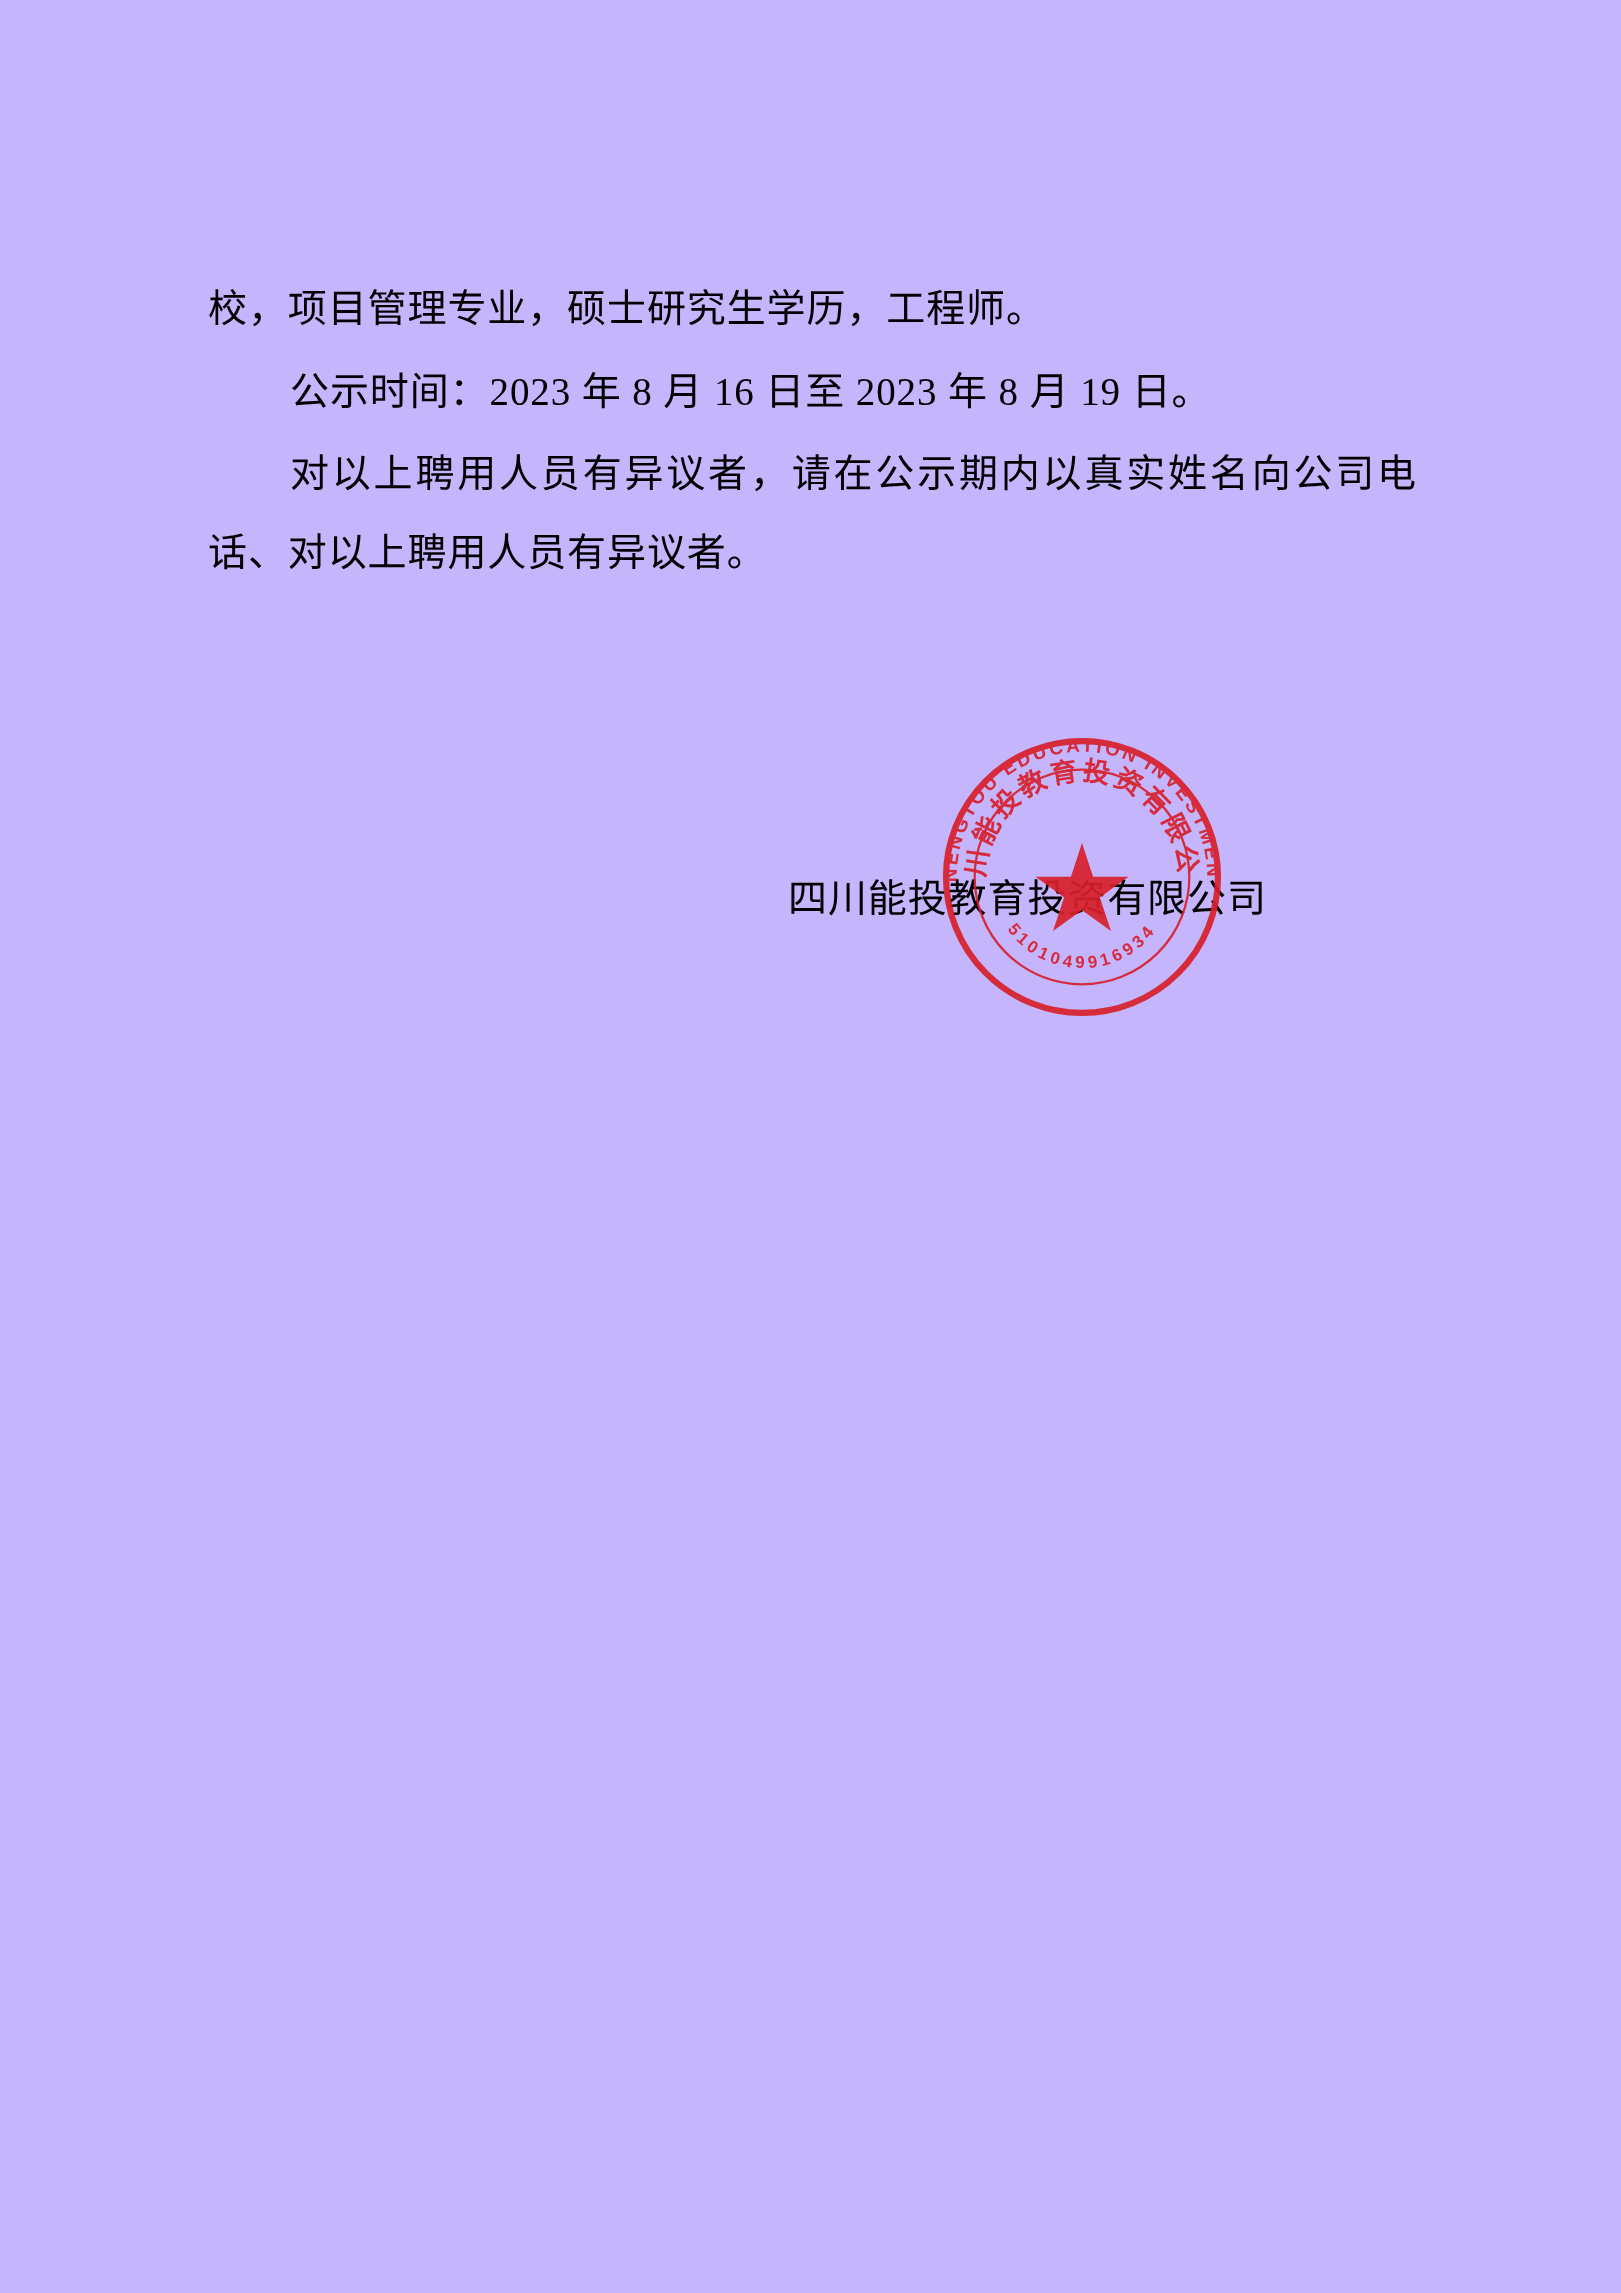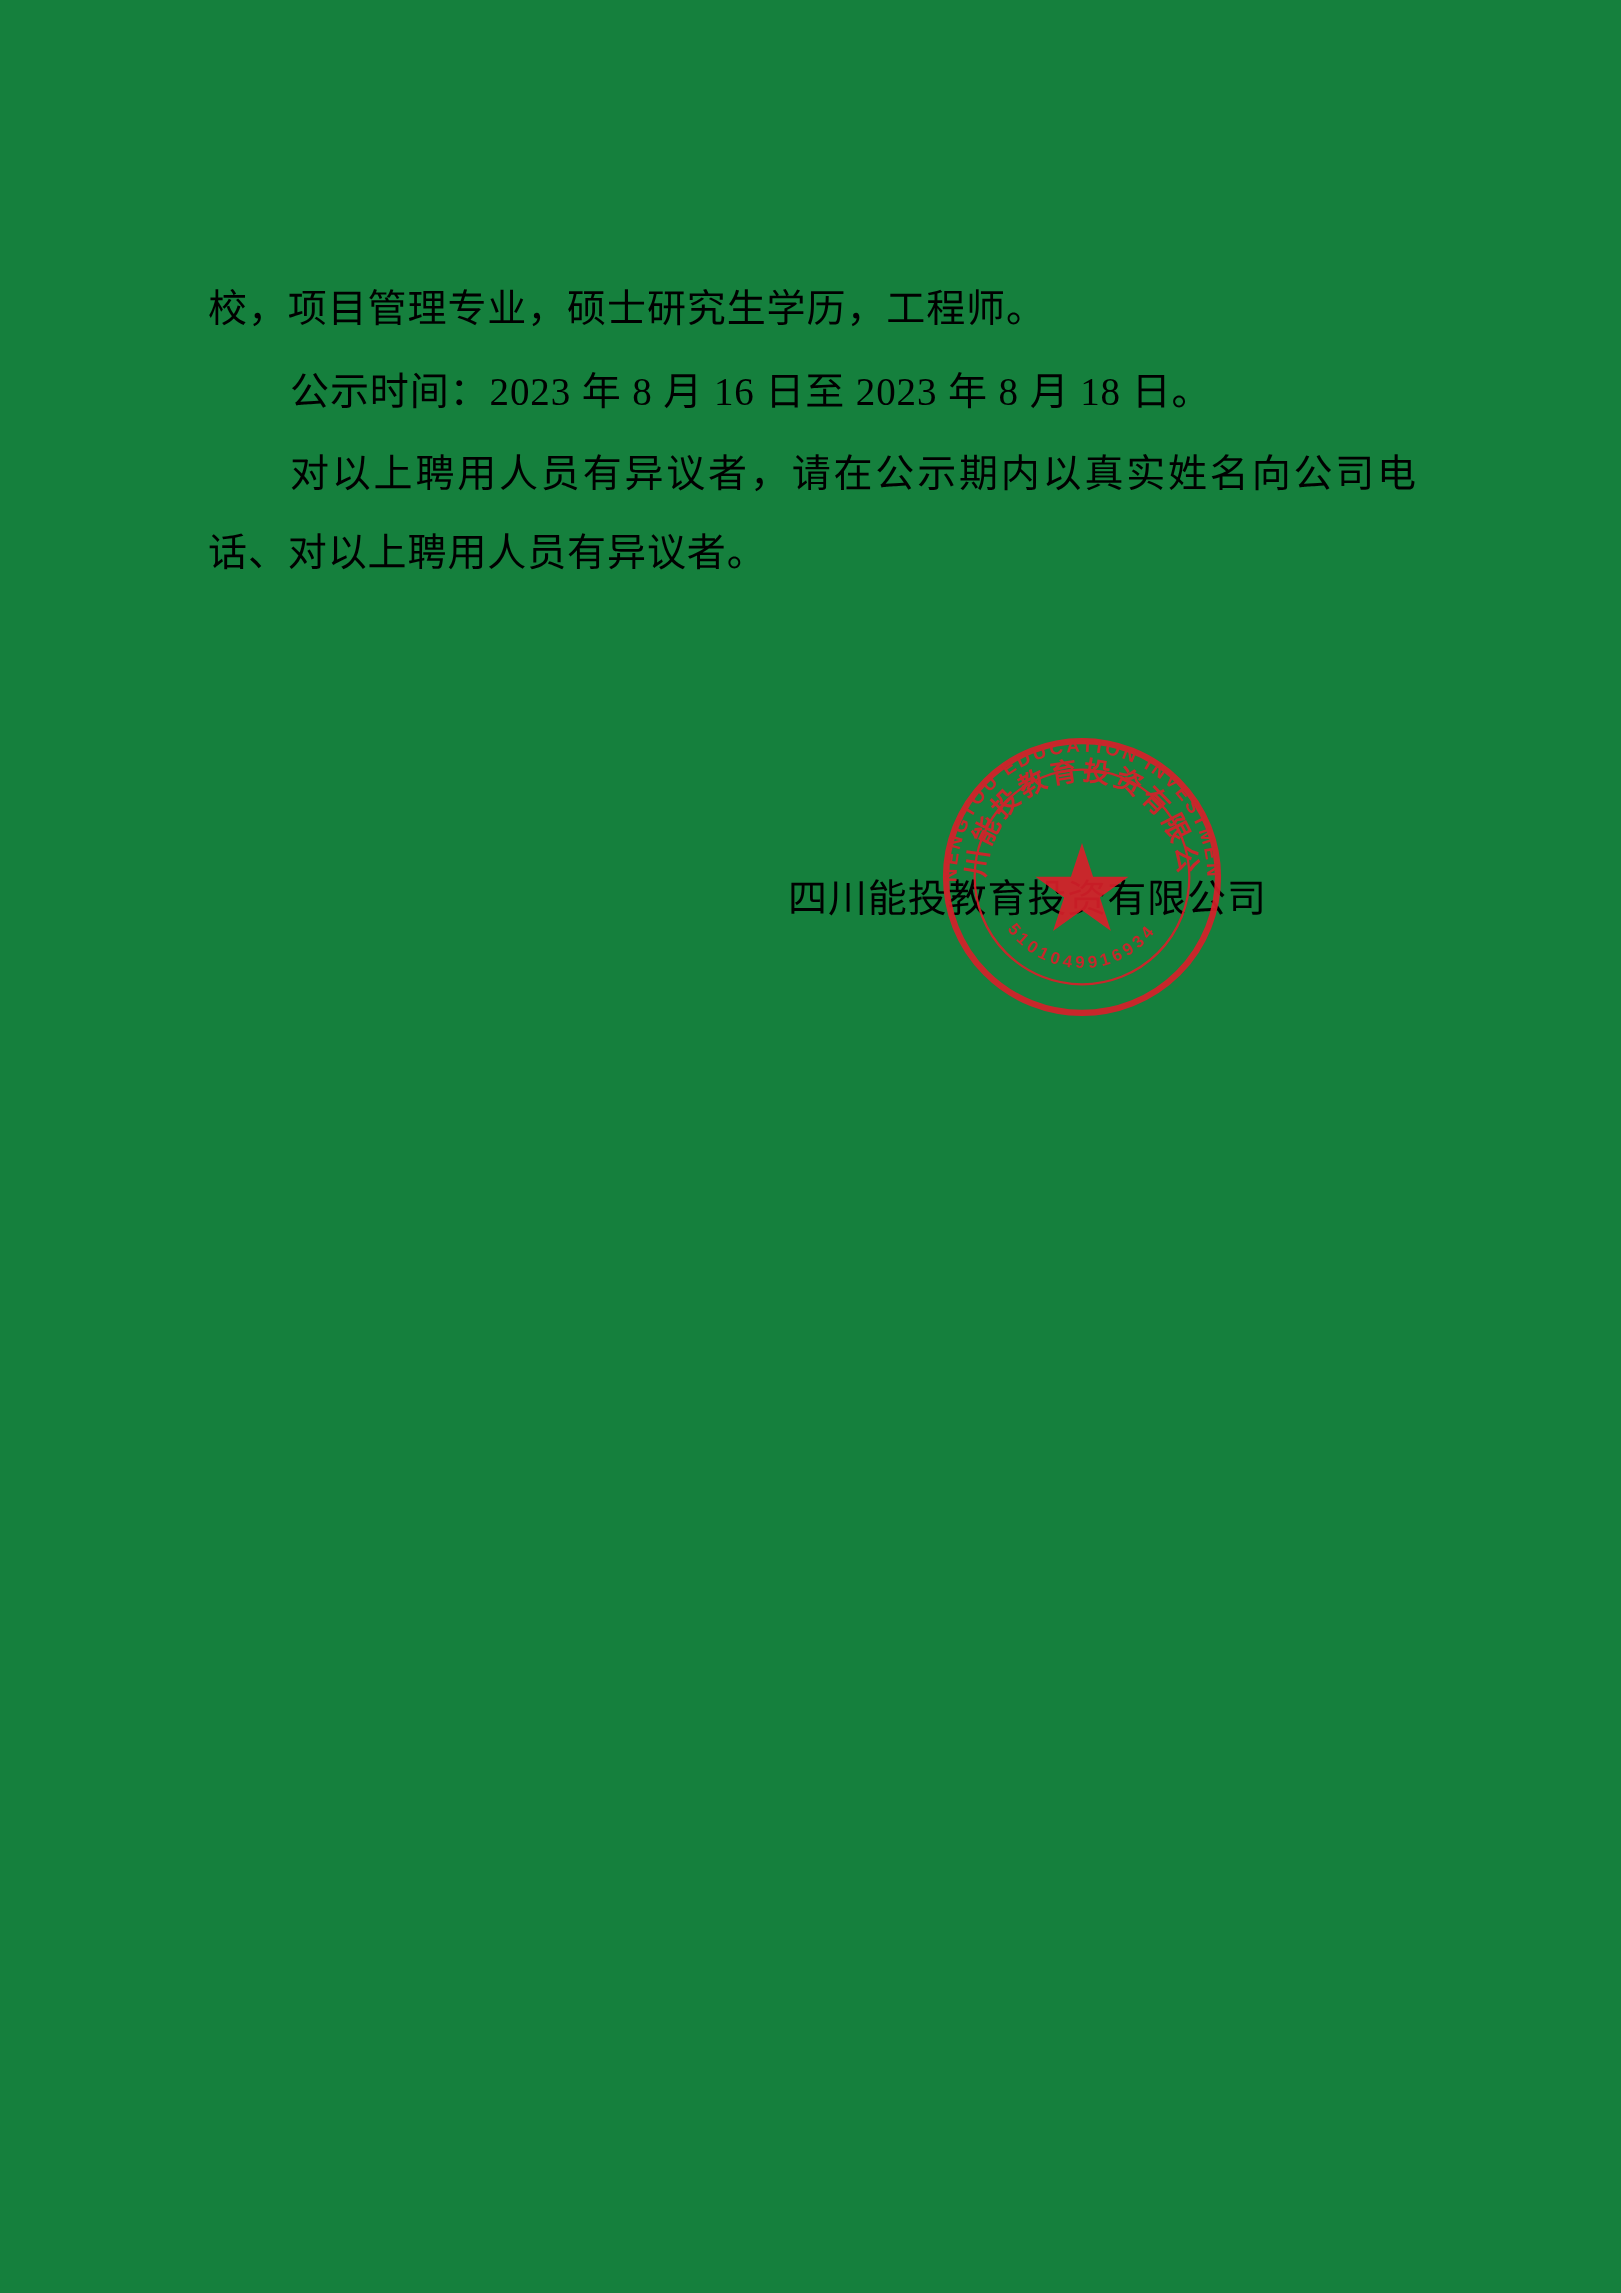--- a/index.html
+++ b/index.html
@@ -15,21 +15,21 @@
     color: #000000;
     overflow: hidden;
   }
 
   .page {
     position: absolute;
     left: 0;
     top: 0;
     width: 1622px;
     height: 2294px;
-    background: #15803d;
+    background: #c4b5fd;
   }
 
   .content {
     position: absolute;
     left: 208px;
     top: 269px;
     width: 1209px;
   }
 
   .para {
@@ -91,21 +91,21 @@
     font-weight: bold;
   }
 </style>
 </head>
 <body>
 
 <div class="page">
 
   <div class="content">
     <p class="para">校，项目管理专业，硕士研究生学历，工程师。</p>
-    <p class="para indent">公示时间：2023 年 8 月 16 日至 2023 年 8 月 18 日。</p>
+    <p class="para indent">公示时间：2023 年 8 月 16 日至 2023 年 8 月 19 日。</p>
     <p class="para indent">对以上聘用人员有异议者，请在公示期内以真实姓名向公司电话、对以上聘用人员有异议者。</p>
   </div>
 
   <div class="sig-block">
     <div class="sig-line">四川能投教育投资有限公司</div>
   </div>
 
   <div class="seal">
     <svg class="seal-svg" viewBox="0 0 360 360" xmlns="http://www.w3.org/2000/svg" aria-hidden="true">
       <defs>

